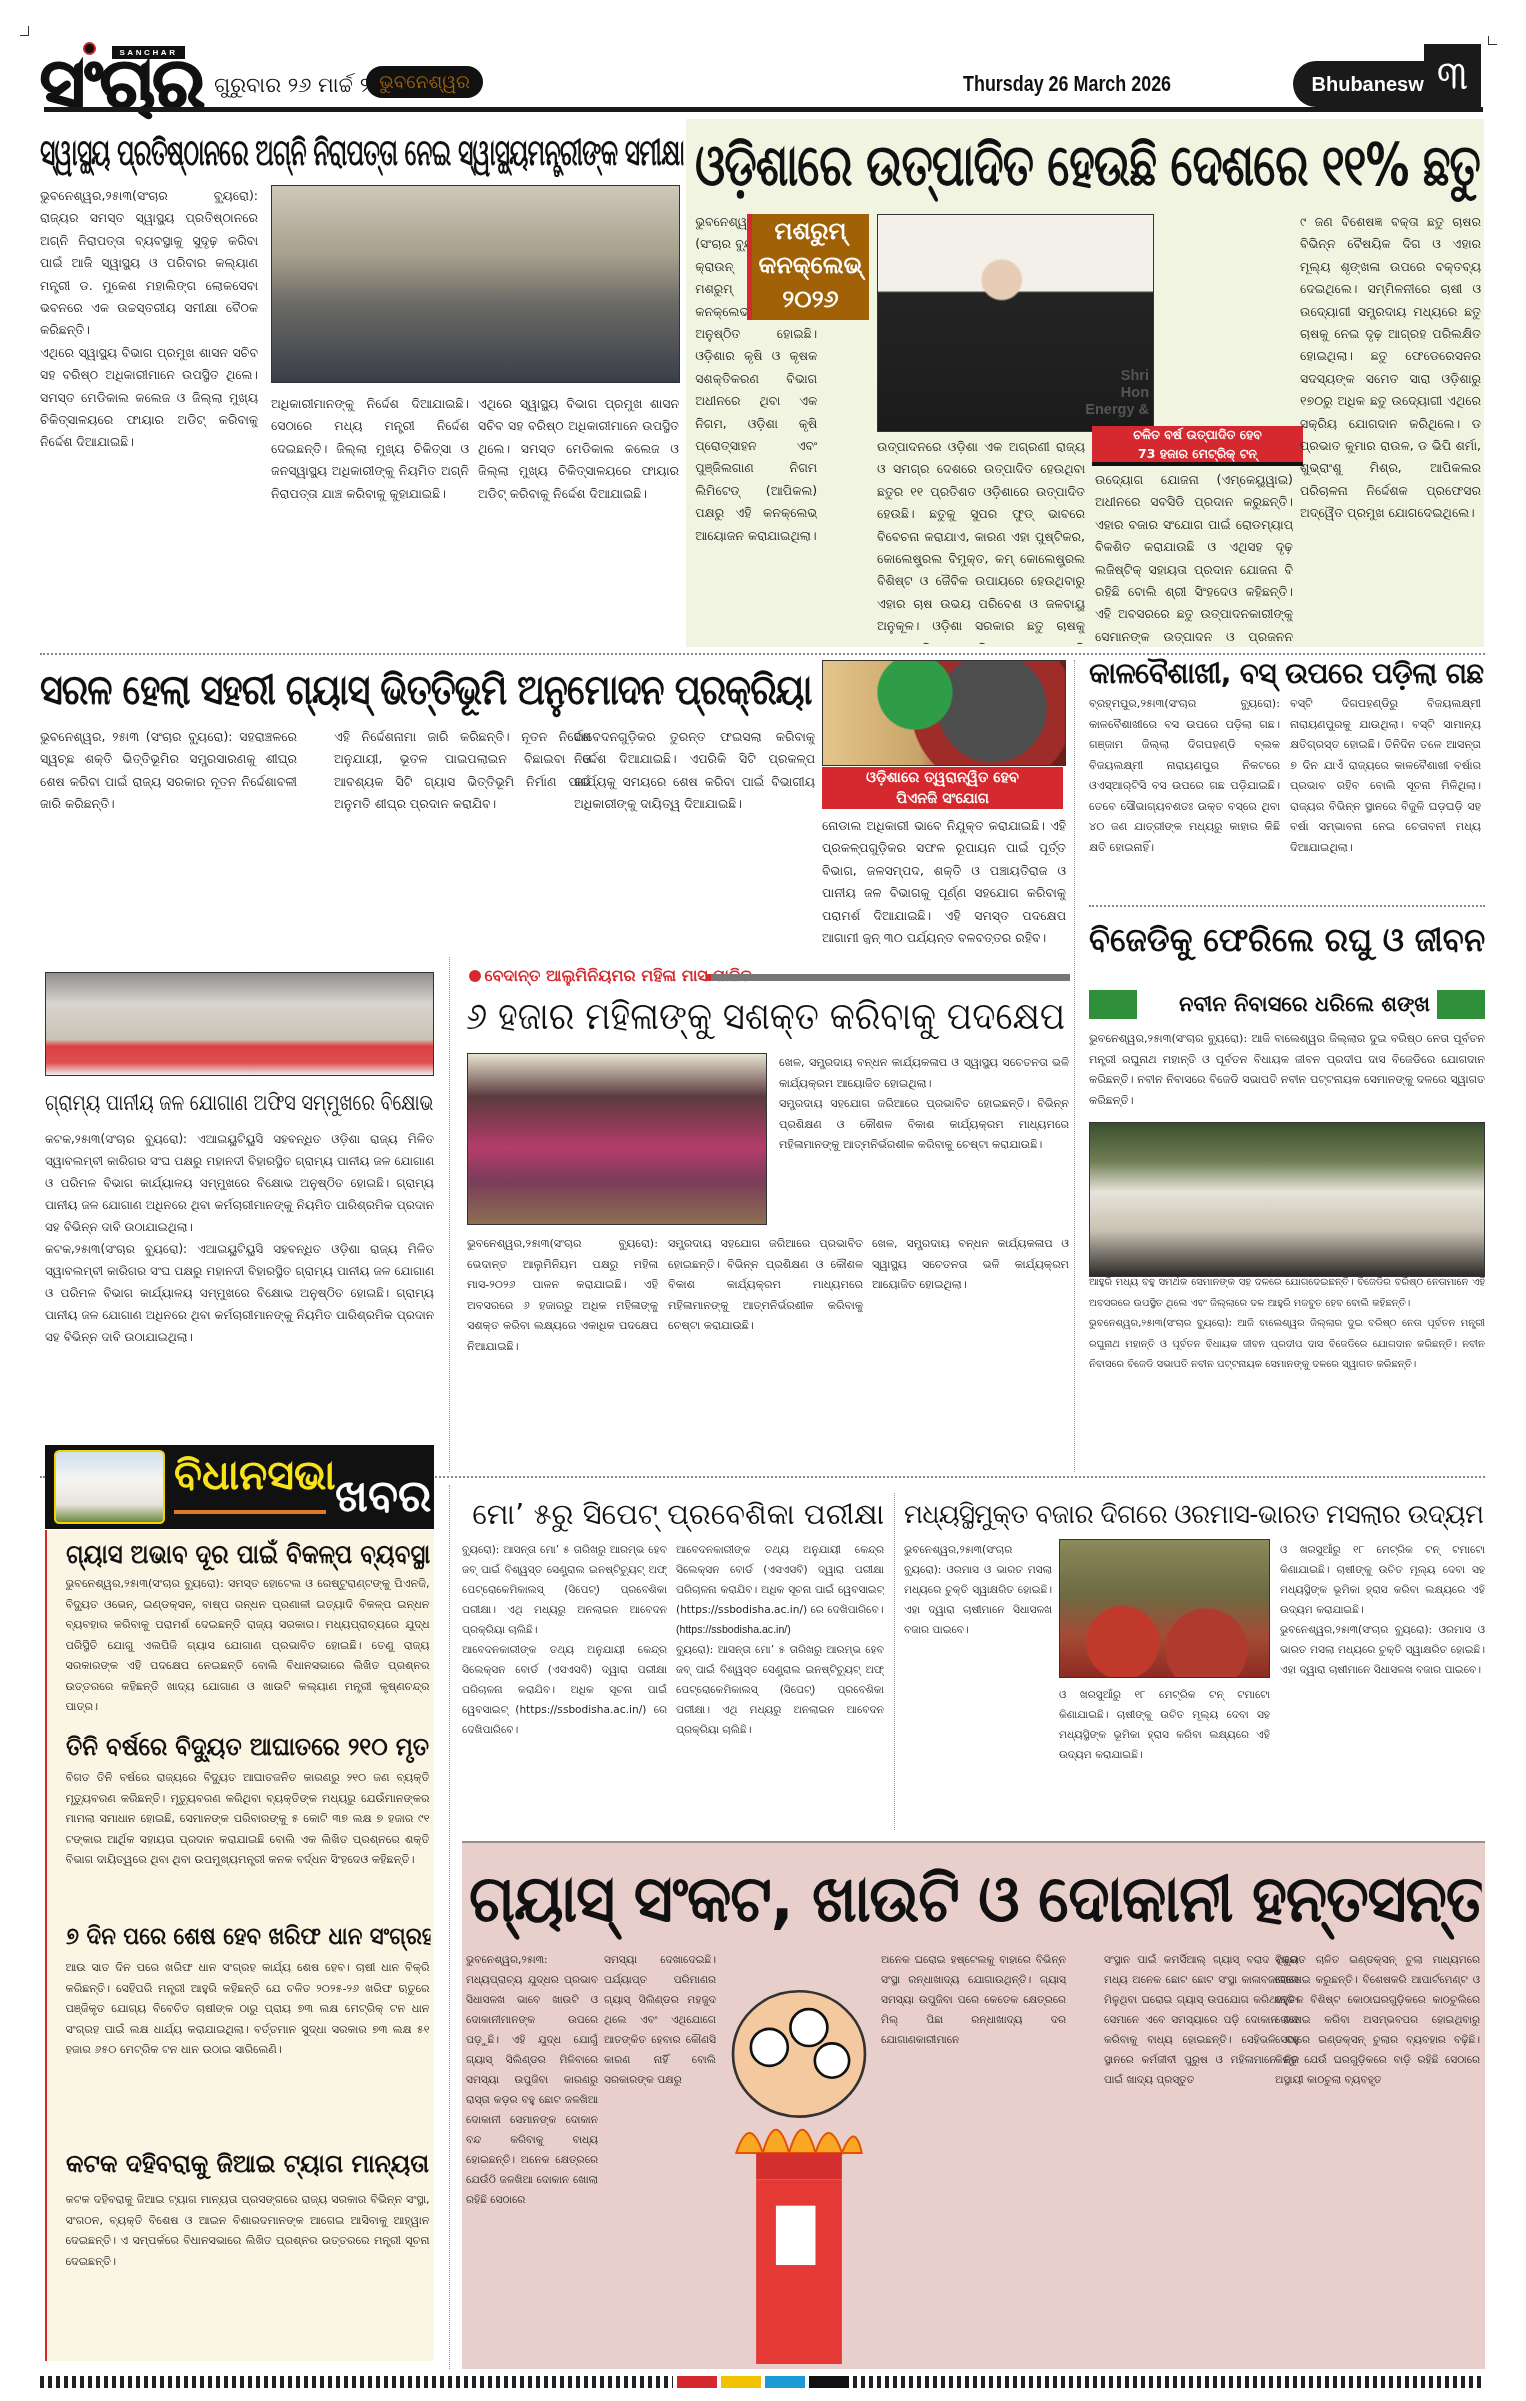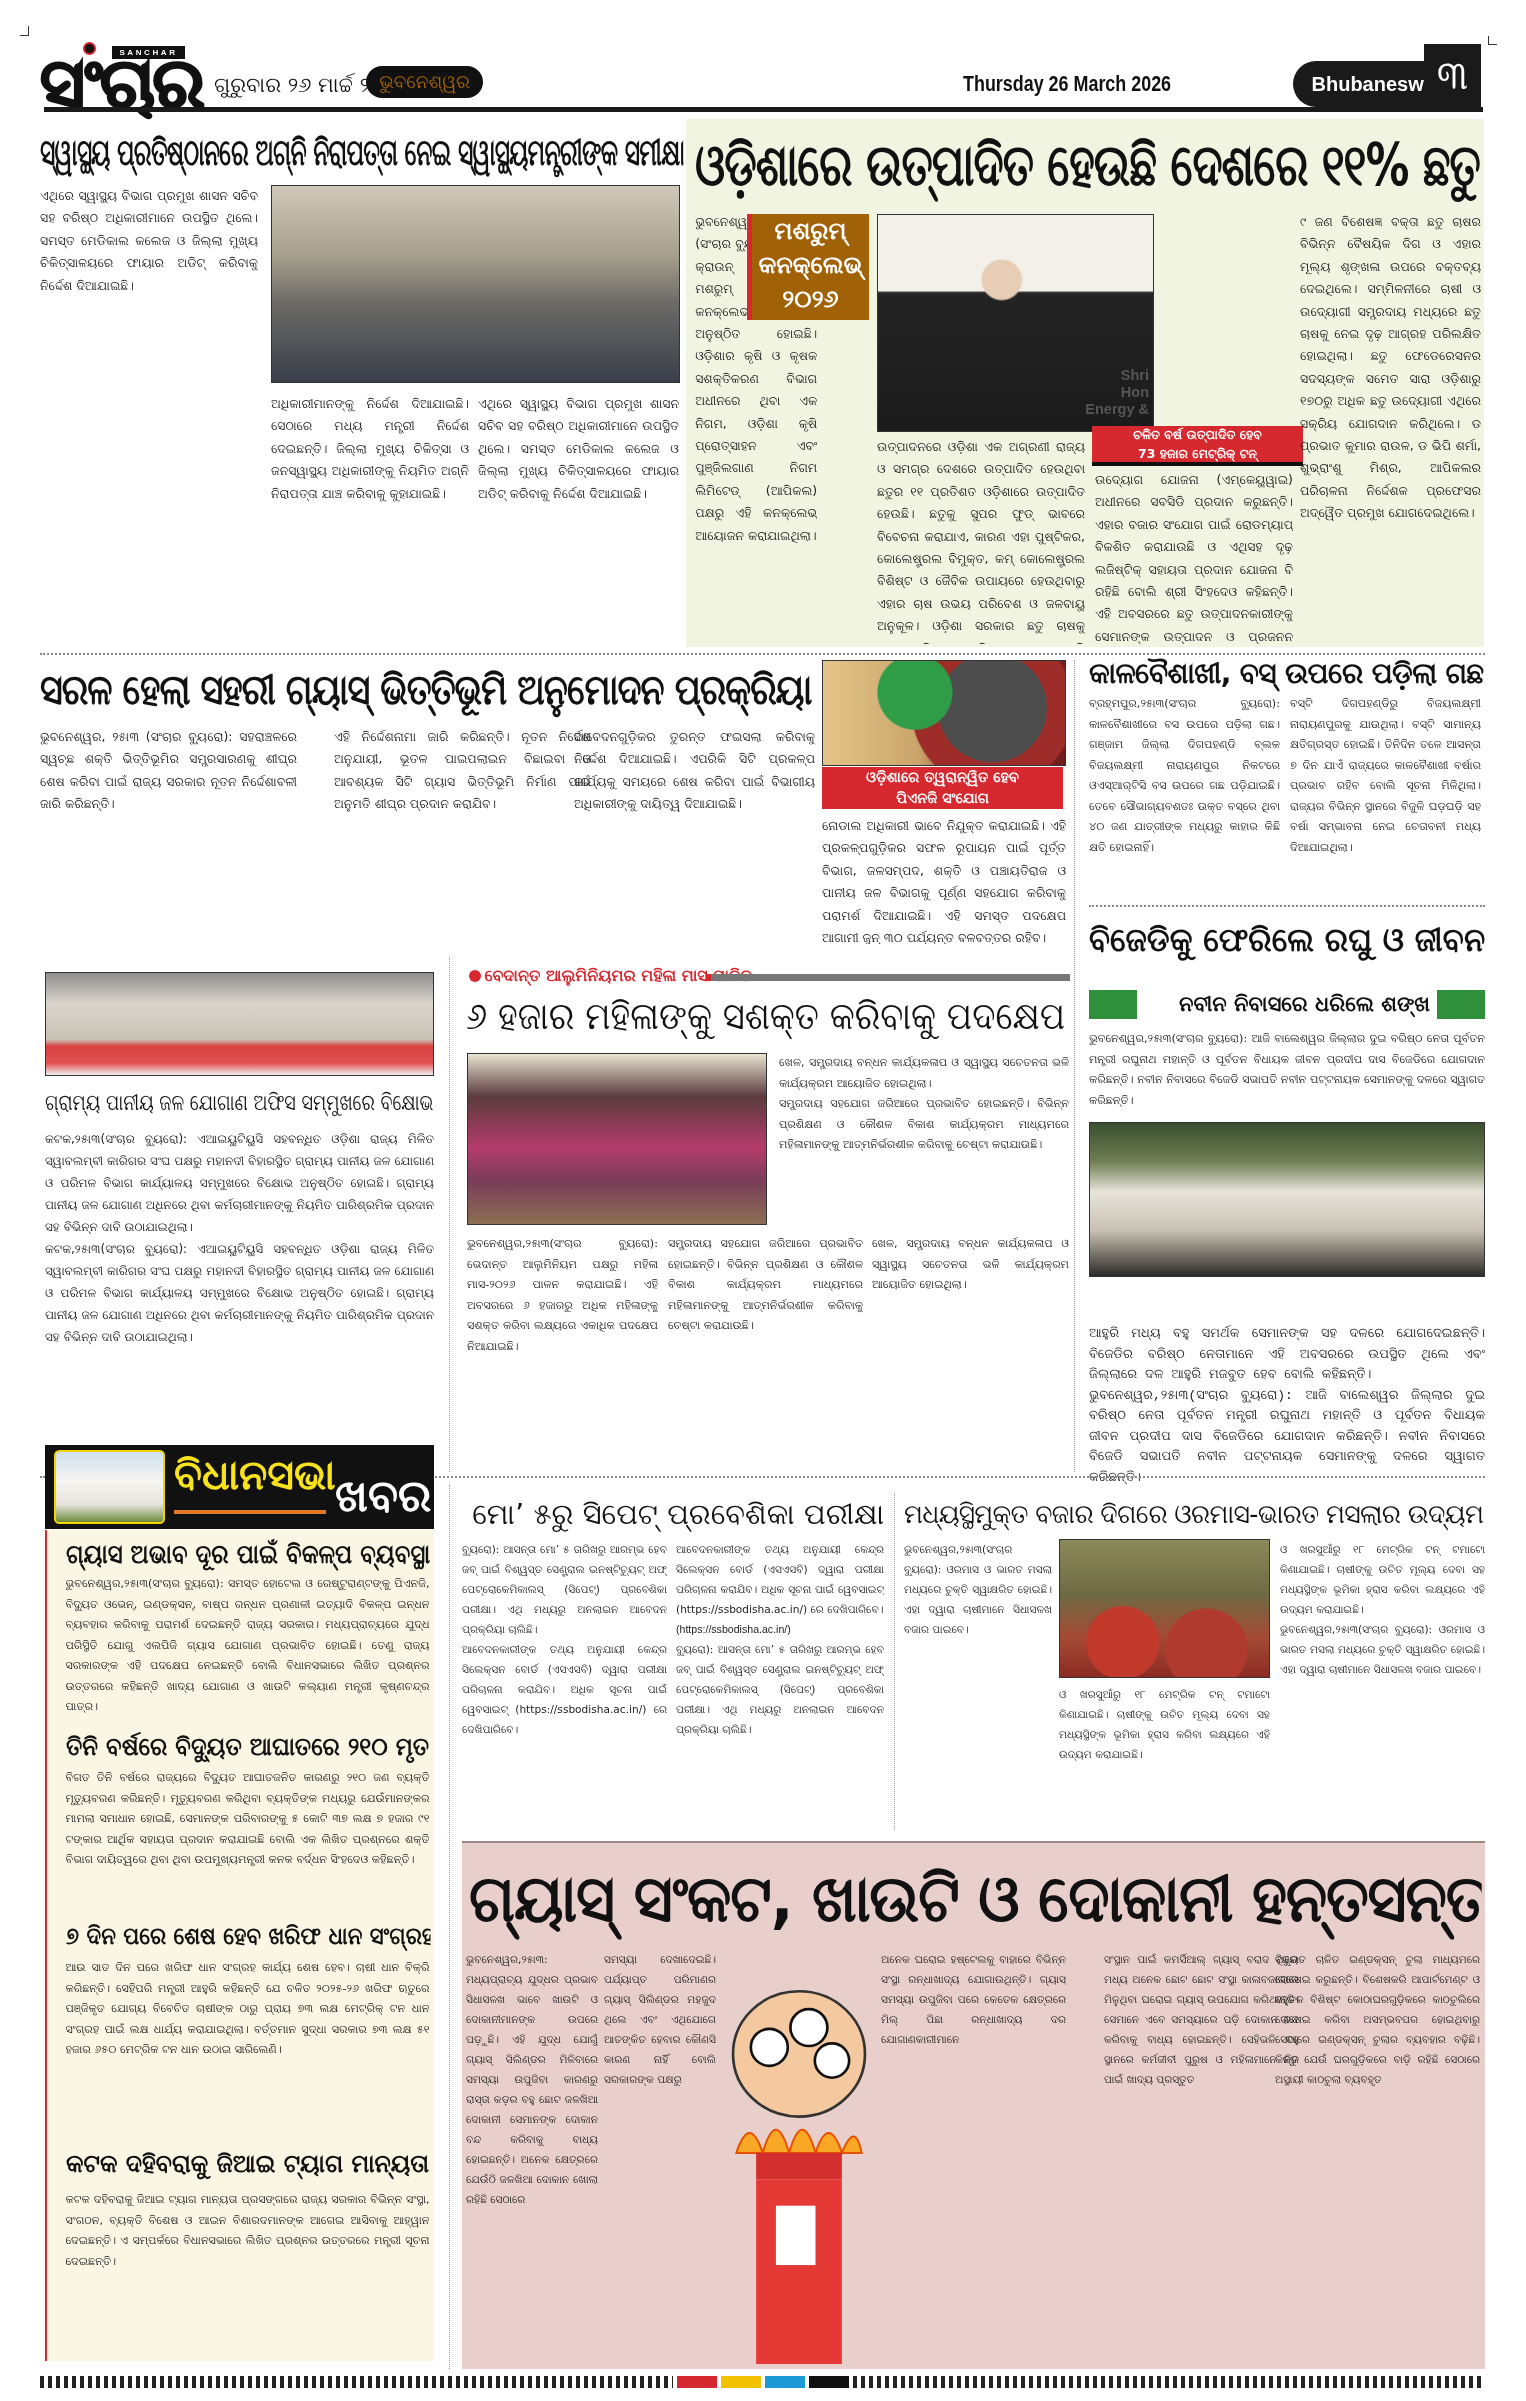--- a/index.html
+++ b/index.html
@@ -59,20 +59,21 @@
   <div class="abs mast-city-pill">ଭୁବନେଶ୍ୱର</div>
   <div class="abs mast-date-en">Thursday 26 March 2026</div>
   <div class="abs mast-edition">Bhubaneswar</div>
   <div class="abs mast-page">୩</div>
   <div class="abs mast-rule"></div>
 </header>
 
 <section>
   <div class="abs headline" style="left: 40px; top: 129px; width: 1010px; height: 48px; font-size: 37px; line-height: 48px; letter-spacing: -1.3px; transform-origin: left top; transform: scaleX(0.637);">ସ୍ୱାସ୍ଥ୍ୟ ପ୍ରତିଷ୍ଠାନରେ ଅଗ୍ନି ନିରାପତ୍ତା ନେଇ ସ୍ୱାସ୍ଥ୍ୟମନ୍ତ୍ରୀଙ୍କ ସମୀକ୍ଷା</div>
   <div class="abs body-col" style="left:40px;top:185px;width:218px;height:475px;">
+    <p>ଭୁବନେଶ୍ୱର,୨୫ା୩(ସଂଚାର ବ୍ୟୁରୋ): ରାଜ୍ୟର ସମସ୍ତ ସ୍ୱାସ୍ଥ୍ୟ ପ୍ରତିଷ୍ଠାନରେ ଅଗ୍ନି ନିରାପତ୍ତା ବ୍ୟବସ୍ଥାକୁ ସୁଦୃଢ଼ କରିବା ପାଇଁ ଆଜି ସ୍ୱାସ୍ଥ୍ୟ ଓ ପରିବାର କଲ୍ୟାଣ ମନ୍ତ୍ରୀ ଡ. ମୁକେଶ ମହାଲିଙ୍ଗ ଲୋକସେବା ଭବନରେ ଏକ ଉଚ୍ଚସ୍ତରୀୟ ସମୀକ୍ଷା ବୈଠକ କରିଛନ୍ତି।</p>
     <p>ଏଥିରେ ସ୍ୱାସ୍ଥ୍ୟ ବିଭାଗ ପ୍ରମୁଖ ଶାସନ ସଚିବ ସହ ବରିଷ୍ଠ ଅଧିକାରୀମାନେ ଉପସ୍ଥିତ ଥିଲେ। ସମସ୍ତ ମେଡିକାଲ କଲେଜ ଓ ଜିଲ୍ଲା ମୁଖ୍ୟ ଚିକିତ୍ସାଳୟରେ ଫାୟାର ଅଡିଟ୍ କରିବାକୁ ନିର୍ଦ୍ଦେଶ ଦିଆଯାଇଛି।</p>
   </div>
   <div class="abs photo ph-meeting" style="left:271px;top:185px;width:409px;height:198px;border:1.3px solid #333;"></div>
   <div class="abs body-col" style="left:271px;top:393px;width:198px;height:264px;">
     <p>ଅଧିକାରୀମାନଙ୍କୁ ନିର୍ଦ୍ଦେଶ ଦିଆଯାଇଛି। ସେଠାରେ ମଧ୍ୟ ମନ୍ତ୍ରୀ ନିର୍ଦ୍ଦେଶ ଦେଇଛନ୍ତି। ଜିଲ୍ଲା ମୁଖ୍ୟ ଚିକିତ୍ସା ଓ ଜନସ୍ୱାସ୍ଥ୍ୟ ଅଧିକାରୀଙ୍କୁ ନିୟମିତ ଅଗ୍ନି ନିରାପତ୍ତା ଯାଞ୍ଚ କରିବାକୁ କୁହାଯାଇଛି।</p>
   </div>
   <div class="abs body-col" style="left:478px;top:393px;width:201px;height:264px;">
     <p>ଏଥିରେ ସ୍ୱାସ୍ଥ୍ୟ ବିଭାଗ ପ୍ରମୁଖ ଶାସନ ସଚିବ ସହ ବରିଷ୍ଠ ଅଧିକାରୀମାନେ ଉପସ୍ଥିତ ଥିଲେ। ସମସ୍ତ ମେଡିକାଲ କଲେଜ ଓ ଜିଲ୍ଲା ମୁଖ୍ୟ ଚିକିତ୍ସାଳୟରେ ଫାୟାର ଅଡିଟ୍ କରିବାକୁ ନିର୍ଦ୍ଦେଶ ଦିଆଯାଇଛି।</p>
   </div>
 </section>
@@ -148,21 +149,21 @@
 
 <section>
   <div class="abs headline" style="left: 1089px; top: 917px; width: 424px; height: 46px; font-size: 33px; line-height: 46px; transform-origin: left top; transform: scaleX(0.935);">ବିଜେଡିକୁ ଫେରିଲେ ରଘୁ ଓ ଜୀବନ</div>
   <div class="abs" style="left:1089px;top:990px;width:396px;height:29px;background:linear-gradient(90deg,#2f8f3a 0 12%,transparent 12% 88%,#2f8f3a 88%);">
     <div style="text-align:center;font-size:21px;font-weight:bold;line-height:29px;padding-left:35px;">ନବୀନ ନିବାସରେ ଧରିଲେ ଶଙ୍ଖ</div>
   </div>
   <div class="abs body-col" style="left:1089px;top:1029px;width:396px;height:86px;font-size:11.2px;line-height:20.5px;">
     <p>ଭୁବନେଶ୍ୱର,୨୫ା୩(ସଂଚାର ବ୍ୟୁରୋ): ଆଜି ବାଲେଶ୍ୱର ଜିଲ୍ଲାର ଦୁଇ ବରିଷ୍ଠ ନେତା ପୂର୍ବତନ ମନ୍ତ୍ରୀ ରଘୁନାଥ ମହାନ୍ତି ଓ ପୂର୍ବତନ ବିଧାୟକ ଜୀବନ ପ୍ରଦୀପ ଦାସ ବିଜେଡିରେ ଯୋଗଦାନ କରିଛନ୍ତି। ନବୀନ ନିବାସରେ ବିଜେଡି ସଭାପତି ନବୀନ ପଟ୍ଟନାୟକ ସେମାନଙ୍କୁ ଦଳରେ ସ୍ୱାଗତ କରିଛନ୍ତି।</p>
   </div>
   <div class="abs photo ph-bjd" style="left:1089px;top:1122px;width:396px;height:155px;border:0.7px solid #333;"></div>
-  <div class="abs body-col" style="left:1089px;top:1324px;width:396px;height:185px;font-size:13px;line-height:20.5px;font-family:Liberation Mono, monospace;">
+  <div class="abs body-col" style="left:1089px;top:1272px;width:396px;height:185px;font-size:10px;line-height:20.5px;">
     <p>ଆହୁରି ମଧ୍ୟ ବହୁ ସମର୍ଥକ ସେମାନଙ୍କ ସହ ଦଳରେ ଯୋଗଦେଇଛନ୍ତି। ବିଜେଡିର ବରିଷ୍ଠ ନେତାମାନେ ଏହି ଅବସରରେ ଉପସ୍ଥିତ ଥିଲେ ଏବଂ ଜିଲ୍ଲାରେ ଦଳ ଆହୁରି ମଜବୁତ ହେବ ବୋଲି କହିଛନ୍ତି।</p>
     <p>ଭୁବନେଶ୍ୱର,୨୫ା୩(ସଂଚାର ବ୍ୟୁରୋ): ଆଜି ବାଲେଶ୍ୱର ଜିଲ୍ଲାର ଦୁଇ ବରିଷ୍ଠ ନେତା ପୂର୍ବତନ ମନ୍ତ୍ରୀ ରଘୁନାଥ ମହାନ୍ତି ଓ ପୂର୍ବତନ ବିଧାୟକ ଜୀବନ ପ୍ରଦୀପ ଦାସ ବିଜେଡିରେ ଯୋଗଦାନ କରିଛନ୍ତି। ନବୀନ ନିବାସରେ ବିଜେଡି ସଭାପତି ନବୀନ ପଟ୍ଟନାୟକ ସେମାନଙ୍କୁ ଦଳରେ ସ୍ୱାଗତ କରିଛନ୍ତି।</p>
   </div>
 </section>
 
 <section>
   <div class="abs photo ph-protest" style="left:45px;top:972px;width:389px;height:104px;border:0.7px solid #333;"></div>
   <div class="abs headline" style="left: 45px; top: 1082px; width: 494px; height: 40px; font-size: 22.4px; line-height: 40px; font-weight: normal; transform-origin: left top; transform: scaleX(0.788);">ଗ୍ରାମ୍ୟ ପାନୀୟ ଜଳ ଯୋଗାଣ ଅଫିସ ସମ୍ମୁଖରେ ବିକ୍ଷୋଭ</div>
   <div class="abs body-col" style="left:45px;top:1128px;width:389px;height:337px;font-size:12px;line-height:22px;">
     <p>କଟକ,୨୫ା୩(ସଂଚାର ବ୍ୟୁରୋ): ଏଆଇୟୁଟିୟୁସି ସହବନ୍ଧିତ ଓଡ଼ିଶା ରାଜ୍ୟ ମିଳିତ ସ୍ୱାବଲମ୍ବୀ କାରିଗର ସଂଘ ପକ୍ଷରୁ ମହାନଦୀ ବିହାରସ୍ଥିତ ଗ୍ରାମ୍ୟ ପାନୀୟ ଜଳ ଯୋଗାଣ ଓ ପରିମଳ ବିଭାଗ କାର୍ଯ୍ୟାଳୟ ସମ୍ମୁଖରେ ବିକ୍ଷୋଭ ଅନୁଷ୍ଠିତ ହୋଇଛି। ଗ୍ରାମ୍ୟ ପାନୀୟ ଜଳ ଯୋଗାଣ ଅଧିନରେ ଥିବା କର୍ମଚାରୀମାନଙ୍କୁ ନିୟମିତ ପାରିଶ୍ରମିକ ପ୍ରଦାନ ସହ ବିଭିନ୍ନ ଦାବି ଉଠାଯାଇଥିଲା।</p>

